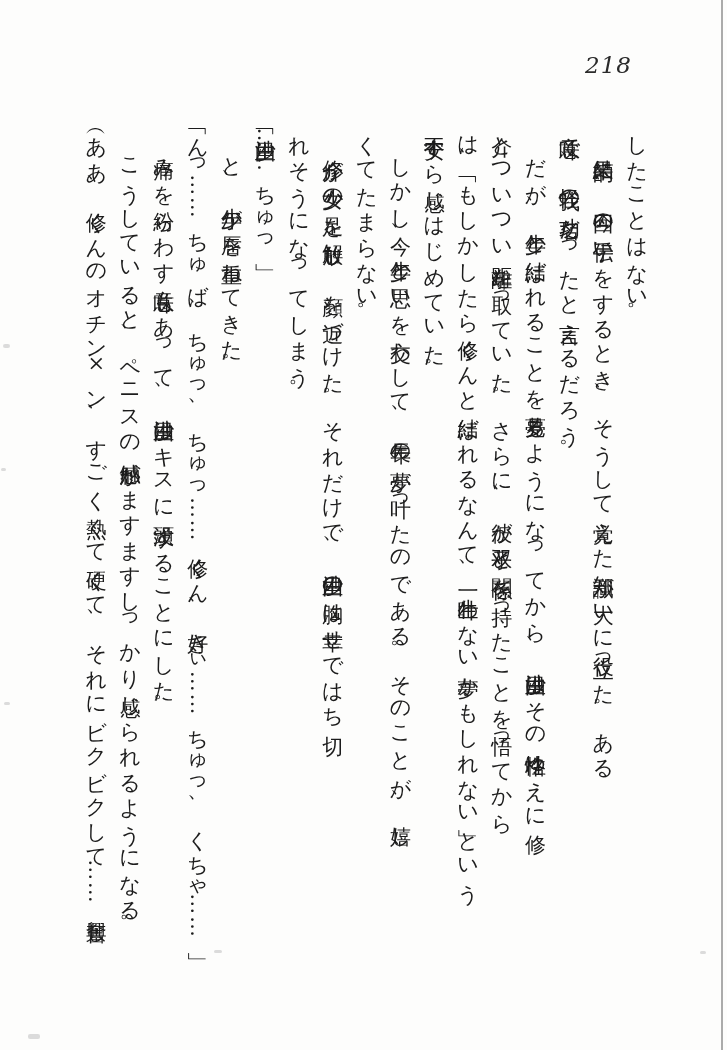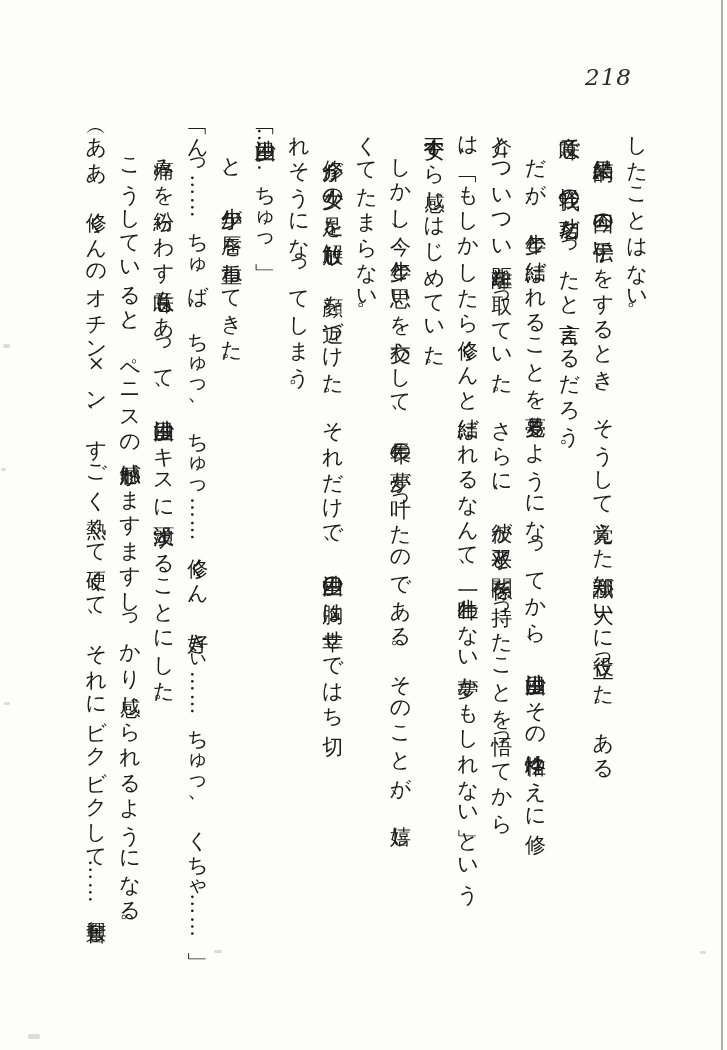--- a/index.html
+++ b/index.html
@@ -23,21 +23,21 @@
   .edge-line {
     position: absolute;
     top: 0;
     right: 4px;
     width: 2px;
     height: 100%;
     background: #ababab;
   }
   .page-number {
     position: absolute;
-    top: 64px;
+    top: 52px;
     left: 585px;
     font-style: italic;
     font-size: 23px;
     letter-spacing: 1px;
     color: #2b2b2b;
   }
   
   .page-text {
     position: absolute;
     top: 121px;

